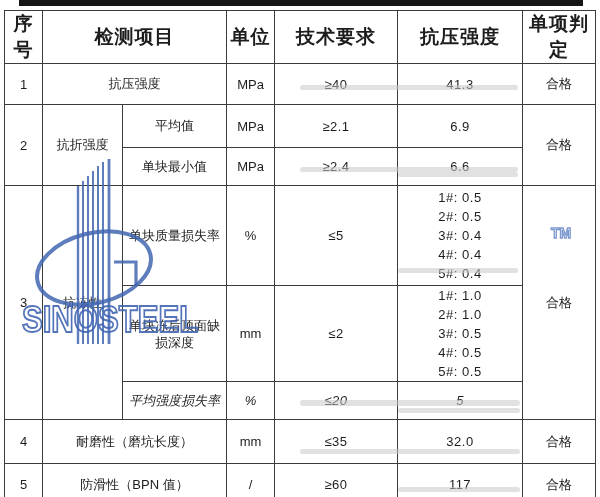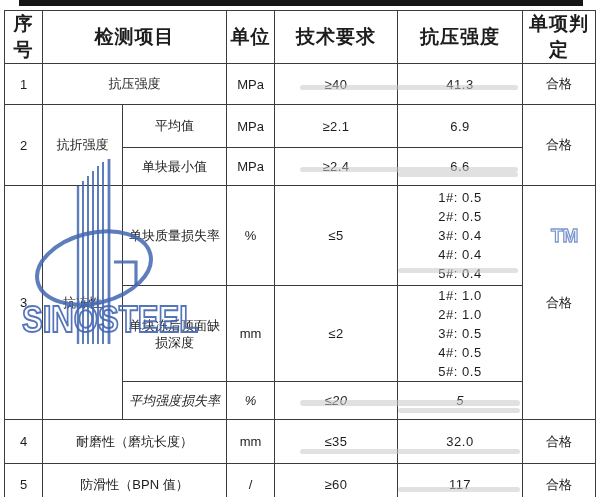--- a/index.html
+++ b/index.html
@@ -37,21 +37,21 @@
 
   
   .wm { position:absolute; inset:0; z-index:6; pointer-events:none; }
   .wm-cn { position:absolute; left:174px; top:228px; font-size:92px; font-weight:900;
            letter-spacing:5px; line-height:1.1; color:transparent;
            -webkit-text-stroke:3px rgba(66,102,178,0.85); white-space:nowrap; }
   .wm-en { position:absolute; left:22px; top:299px; font-size:37px; font-weight:900;
            letter-spacing:0px; color:transparent; transform:scaleX(0.84);
            transform-origin:left center; -webkit-text-stroke:2px rgba(66,102,178,0.9);
            white-space:nowrap; }
-  .wm-tm { position:absolute; left:551px; top:225px; font-size:19px; font-weight:bold;
+  .wm-tm { position:absolute; left:551px; top:225px; font-size:14px; font-weight:bold;
            color:transparent; -webkit-text-stroke:1.3px rgba(90,125,195,0.8); }
   .wm-logo { position:absolute; left:18px; top:156px; }
 </style>
 </head>
 <body>
 
 <div class="page">
 
   <div class="top-rule"></div>
 

